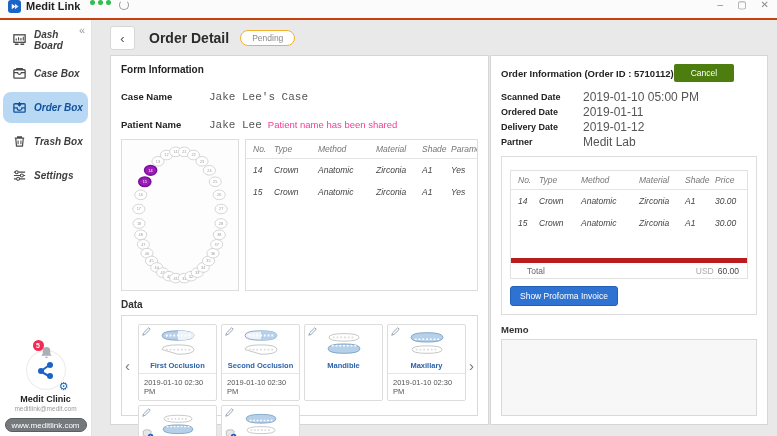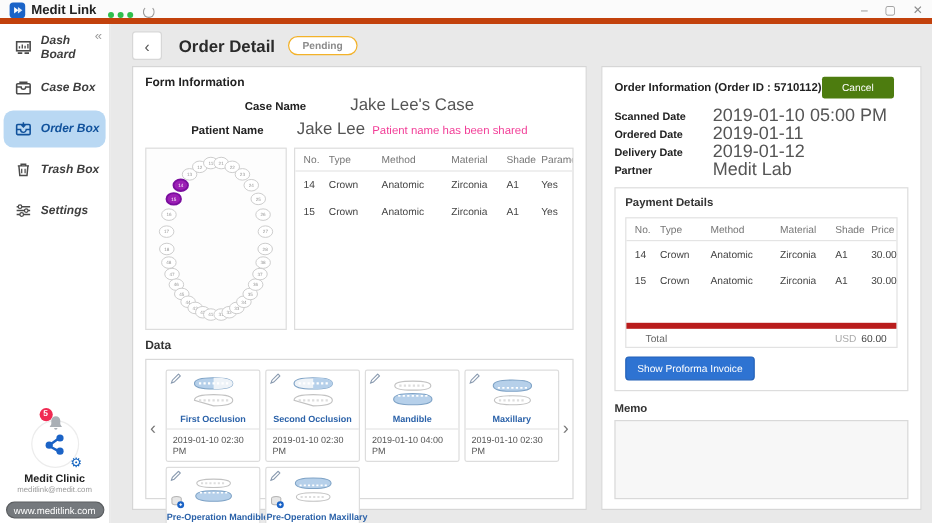--- a/index.html
+++ b/index.html
@@ -6,22 +6,22 @@
   html,body { width:777px; height:436px; }
   body {
     font-family: "Liberation Sans", sans-serif;
     background:#e9e9e9; color:#333; overflow:hidden;
     -webkit-font-smoothing: antialiased;
   }
   .window { width:777px; height:436px; position:relative; display:flex; flex-direction:column; }
 
   
   .titlebar {
-    height:20px; background:#fbfbfb; border-bottom:5px solid #c2410c;
-    display:flex; align-items:flex-end; padding:0 8px; flex:0 0 auto;
+    height:20px; background:#fbfbfb; border-bottom:2px solid #c2410c;
+    display:flex; align-items:flex-start; padding:0 8px; flex:0 0 auto;
   }
   .app-logo { width:13px; height:13px; border-radius:3px; background:#1a63c8;
     display:flex; align-items:center; justify-content:center; margin-right:5px; }
   .app-title { font-size:11px; font-weight:bold; color:#222; margin-right:10px; }
   .status-dots { display:flex; gap:3px; margin-right:8px; }
   .status-dots i { width:5px; height:5px; border-radius:50%; background:#2fbe4c; display:block; }
   .sync-ring { width:10px; height:10px; border:1.3px solid #9a9a9a; border-radius:50%;
     border-top-color:transparent; }
   .win-controls { margin-left:auto; display:flex; gap:14px; color:#8b8b8b; font-size:10px; }
   .win-controls span { cursor:default; line-height:10px; }
@@ -55,39 +55,39 @@
     border:1px solid #5b5e61; border-radius:8px; color:#fff; font-size:8px;
     display:flex; align-items:center; justify-content:center; cursor:pointer; }
 
   
   .main { flex:1; padding:2px 9px 0 18px; min-width:0; display:flex; flex-direction:column; }
   .page-header { display:flex; align-items:center; height:28px; margin:2px 0 3px; flex:0 0 auto; }
   .back-btn { width:25px; height:24px; background:#fff; border:1px solid #d7d7d7; border-radius:3px;
     color:#555; font-size:13px; display:flex; align-items:center; justify-content:center; cursor:pointer; }
   .page-title { font-size:14px; font-weight:bold; color:#2b2b2b; margin-left:14px; }
   .status-pill { margin-left:11px; border:1.5px solid #f3b229; border-radius:10px; background:#fff;
-    color:#8a8a8a; font-size:8.5px; padding:2px 11px;font-weight:bold; }
-
-  .panels { display:flex; gap:12px; flex:1; min-height:0; margin-bottom:11px; }
+    color:#8a8a8a; font-size:8.5px; padding:2px 11px; }
+
+  .panels { display:flex; gap:1px; flex:1; min-height:0; margin-bottom:11px; }
   .panel { background:#fff; border:1px solid #d6d6d6; padding:8px 10px; display:flex; flex-direction:column; min-height:0; }
   .panel-left { width:379px; flex:0 0 auto; }
   .panel-right { flex:1; min-width:0; }
 
   .sec-title { font-size:10px; font-weight:bold; color:#222; }
-  .kv-row { display:flex; align-items:baseline; margin-top:4px;justify-content:center; }
+  .kv-row { display:flex; align-items:baseline; margin-top:16px; }
   .kv-label { width:88px; font-size:9.5px; font-weight:bold; color:#222; flex:0 0 auto; }
-  .kv-value { font-size:14px; color:#555; }
+  .kv-value { font-size:11px; color:#555;font-family:Liberation Mono, monospace; }
   .shared-note { font-size:9.5px; color:#f23d97; margin-left:6px; }
 
   .form-body { display:flex; gap:6px; margin-top:8px; flex:0 0 auto; }
   .tooth-box { width:118px; height:152px; border:1px solid #ddd; background:#fdfdfd; }
   .rx-box { flex:1; height:152px; border:1px solid #ddd; overflow:hidden; }
 
   .grid-table { width:100%; font-size:8.5px; }
-  .grid-row { display:grid; align-items:center; padding:0 7px; white-space:nowrap; }
+  .grid-row { display:grid; align-items:center; padding:0 7px; white-space:nowrap;font-style:italic; }
   .rx-box .grid-row { grid-template-columns:21px 44px 58px 46px 29px 1fr; }
   .grid-head { height:19px; color:#777; border-bottom:1px solid #e4e4e4; }
   .grid-body-row { height:22px; color:#444; }
 
   .data-title { font-size:10px; font-weight:bold; margin:8px 0 5px; flex:0 0 auto; }
   .data-box { border:1px solid #d9d9d9; flex:1; position:relative; padding:8px 16px; min-height:0; }
   .cards { display:grid; grid-template-columns:repeat(4, 79px); gap:4px 4px; }
   .card { border:1px solid #ddd; border-radius:2px; background:#fff; cursor:pointer; }
   .thumb { height:36px; position:relative; display:flex; align-items:center; justify-content:center; }
   .pencil { position:absolute; left:3px; top:2px; }
@@ -100,21 +100,21 @@
   .car-left { left:3px; } .car-right { right:3px; }
 
   
   .oi-head { display:flex; align-items:center; justify-content:flex-start; flex:0 0 auto; }
   .oi-title { font-size:9.5px; font-weight:bold; color:#222; }
   .cancel-btn { background:#4d7c0f; color:#fff; border:none; font-size:8.5px;
     padding:4px 17px; border-radius:2px; cursor:pointer; font-family:inherit; }
   .oi-fields { margin-top:7px; flex:0 0 auto; }
   .oi-row { display:flex; height:15px; align-items:center; }
   .oi-label { width:82px; font-size:9px; font-weight:bold; color:#222; flex:0 0 auto; }
-  .oi-value { font-size:15px; color:#555; }
+  .oi-value { font-size:12px; color:#555; }
 
   .pay-panel { border:1px solid #ddd; margin-top:7px; padding:7px 8px 8px; flex:0 0 auto; }
   .pay-title { font-size:9.5px; font-weight:bold; }
   .pay-table { border:1px solid #e2e2e2; margin-top:6px; font-size:8.5px; }
   .pay-table .grid-row { grid-template-columns:21px 42px 58px 46px 30px 1fr; }
   .pay-body { min-height:68px; }
   .total-row { border-top:5px solid #b91c1c; height:20px; display:flex; align-items:center;
     padding:0 8px 0 16px; font-size:8.5px; color:#666; }
   .total-amount { margin-left:auto; color:#444;padding-left:20px; }
   .total-amount .cur { color:#aaa; margin-right:4px; }
@@ -389,21 +389,20 @@
                       <path d="M1 11 l1.2-3.2 L9 1 l2 2 -6.8 6.8 Z" fill="none" stroke="#8a9bb0" stroke-width="1.2"></path>
                     </svg>
                   <svg width="42" height="30" viewBox="0 0 42 32">
                       <path d="M5 10 Q5 6 21 6 Q37 6 37 10 Q37 14 21 14 Q5 14 5 10 Z" fill="#fff" stroke="#c2c2c2" stroke-width="1"></path>
                       <path d="M9 10 h24" stroke="#ddd" stroke-width="2" stroke-dasharray="2 2"></path>
                       <path d="M4 22 Q4 17 21 17 Q38 17 38 22 Q38 27 21 27 Q4 27 4 22 Z" fill="#b6d0ea" stroke="#7fa3c6" stroke-width="1"></path>
                       <path d="M8 19 h26" stroke="#fff" stroke-width="1.6" stroke-dasharray="2 2"></path>
                     </svg>
                 </div>
                 <div class="card-name">Mandible</div>
-                <div class="card-date">2019-01-10 04:00 PM</div>
               </div>
 
               <div class="card">
                 <div class="thumb">
                   <svg class="pencil" width="9" height="9" viewBox="0 0 12 12">
                       <path d="M1 11 l1.2-3.2 L9 1 l2 2 -6.8 6.8 Z" fill="none" stroke="#8a9bb0" stroke-width="1.2"></path>
                     </svg>
                   <svg width="42" height="30" viewBox="0 0 42 32">
                       <path d="M4 10 Q4 5 21 5 Q38 5 38 10 Q38 15 21 15 Q4 15 4 10 Z" fill="#b6d0ea" stroke="#7fa3c6" stroke-width="1"></path>
                       <path d="M8 12 h26" stroke="#fff" stroke-width="1.6" stroke-dasharray="2 2"></path>
@@ -480,21 +479,20 @@
               <span class="oi-label">Delivery Date</span>
               <span class="oi-value">2019-01-12</span>
             </div>
             <div class="oi-row">
               <span class="oi-label">Partner</span>
               <span class="oi-value">Medit Lab</span>
             </div>
           </div>
 
           <div class="pay-panel">
-            <div class="pay-title">Payment Details</div>
             <div class="pay-table grid-table">
               <div class="grid-row grid-head">
                 <span>No.</span>
                 <span>Type</span>
                 <span>Method</span>
                 <span>Material</span>
                 <span>Shade</span>
                 <span>Price</span>
               </div>
               <div class="pay-body">

